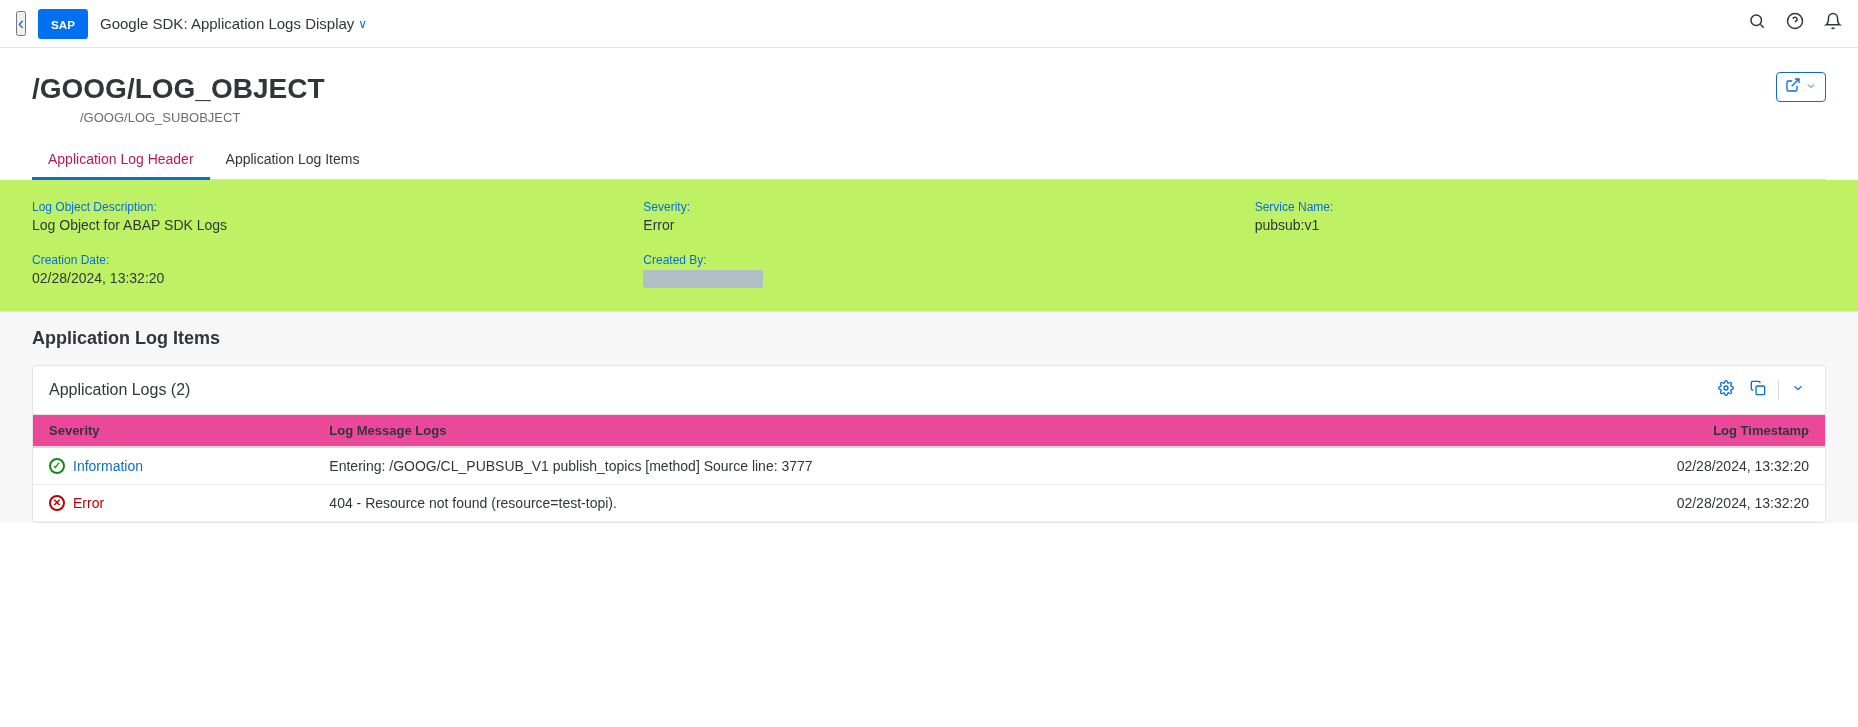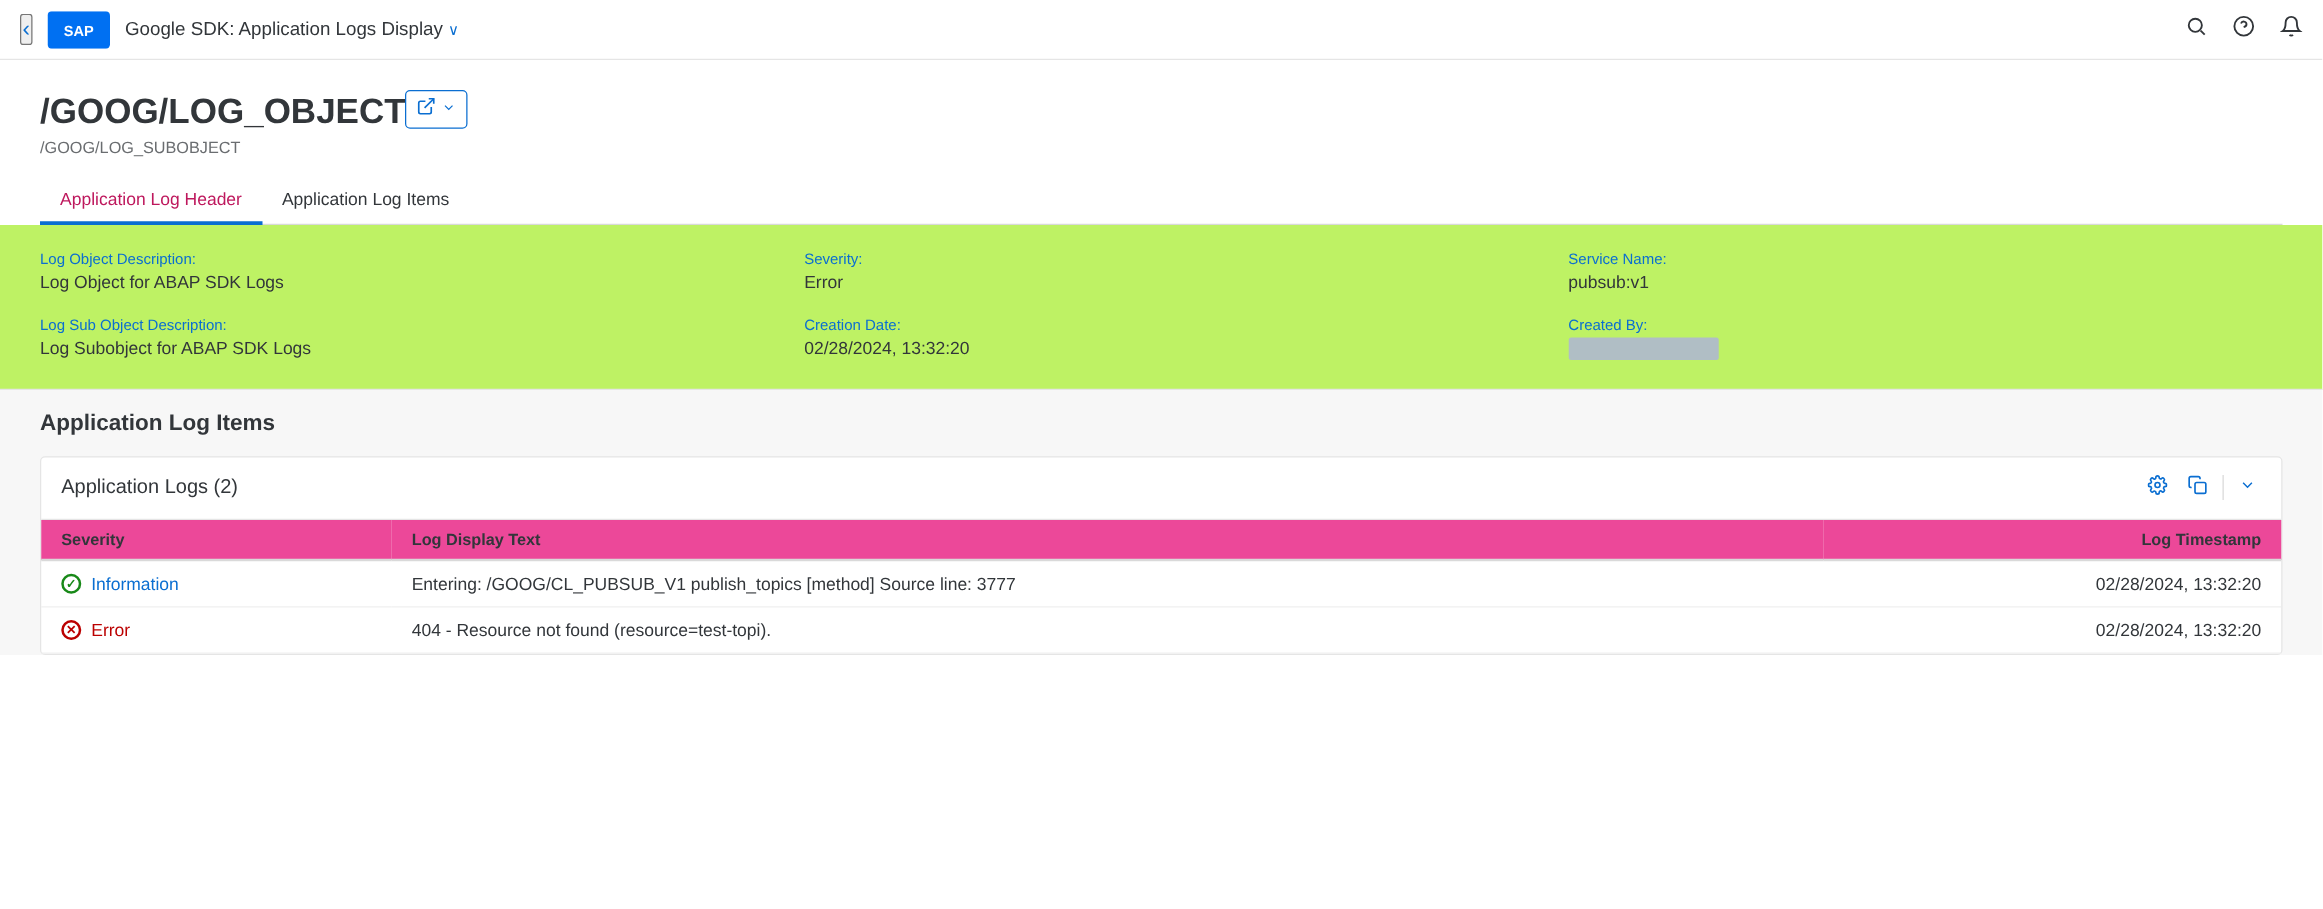--- a/index.html
+++ b/index.html
@@ -51,35 +51,36 @@
     }
 
     
     .page-content {
       padding: 24px 32px 0 32px;
     }
 
     
     .page-header {
       display: flex;
-      justify-content: flex-start;
+      justify-content: space-between;
       align-items: flex-start;
       margin-bottom: 8px;
     }
     .page-title-block {}
     .page-main-title {
       font-size: 28px;
       font-weight: bold;
       color: #32363a;
       line-height: 1.2;
     }
     .page-subtitle {
       font-size: 13px;
       color: #6a6d70;
       margin-top: 4px;
+      margin-left: 48px;
     }
     .export-btn {
       display: flex;
       align-items: center;
       border: 1px solid #0a6ed1;
       border-radius: 4px;
       background: #fff;
       cursor: pointer;
       padding: 4px 8px;
       gap: 4px;
@@ -325,24 +326,20 @@
     <div class="detail-field">
       <div class="detail-label">Severity:</div>
       <div class="detail-value">Error</div>
     </div>
     <div class="detail-field">
       <div class="detail-label">Service Name:</div>
       <div class="detail-value">pubsub:v1</div>
     </div>
 
     <div class="detail-field">
-      <div class="detail-label">Log Sub Object Description:</div>
-      <div class="detail-value">Log Subobject for ABAP SDK Logs</div>
-    </div>
-    <div class="detail-field">
       <div class="detail-label">Creation Date:</div>
       <div class="detail-value">02/28/2024, 13:32:20</div>
     </div>
     <div class="detail-field">
       <div class="detail-label">Created By:</div>
       <div class="detail-value">
         <span class="detail-value-redacted"></span>
       </div>
     </div>
   </div>
@@ -373,21 +370,21 @@
             <polyline points="6 9 12 15 18 9"></polyline>
           </svg>
         </button>
       </div>
     </div>
 
     <table>
       <thead>
         <tr>
           <th>Severity</th>
-          <th>Log Display Text</th>
+          <th>Log Message Logs</th>
           <th class="align-right">Log Timestamp</th>
         </tr>
       </thead>
       <tbody>
         <tr>
           <td>
             <div class="severity-cell">
               <span class="icon-circle-check">✓</span>
               <span class="severity-info">Information</span>
             </div>

